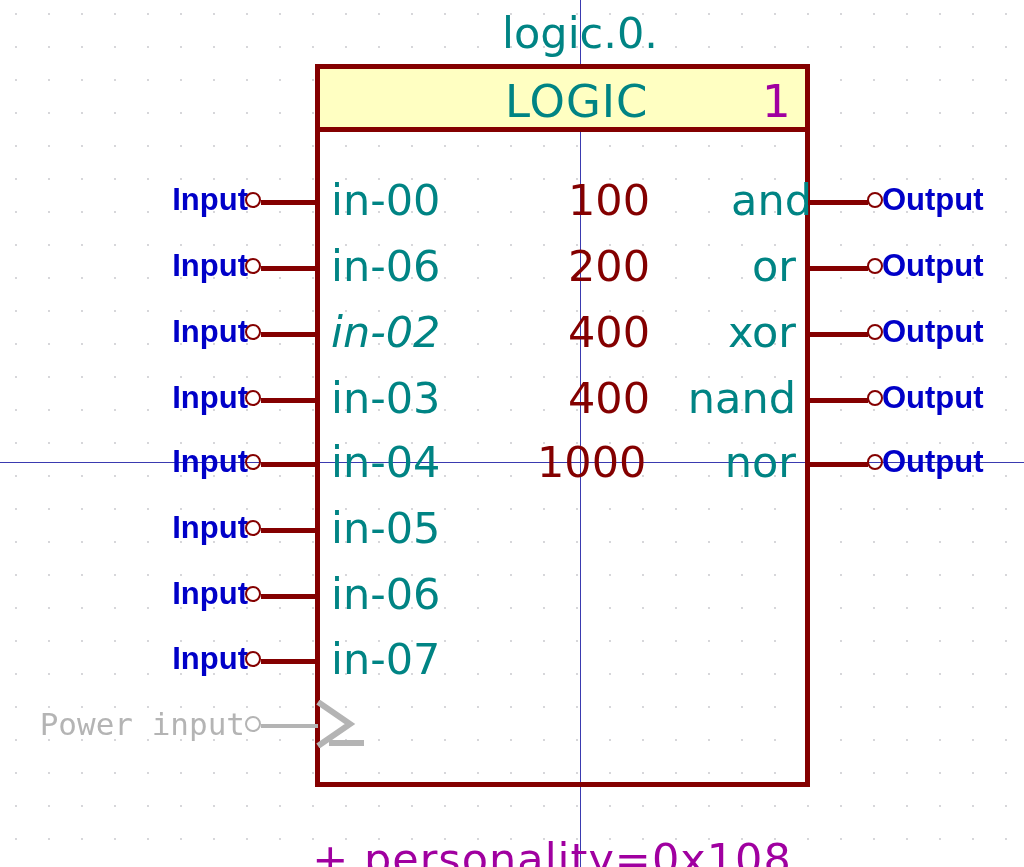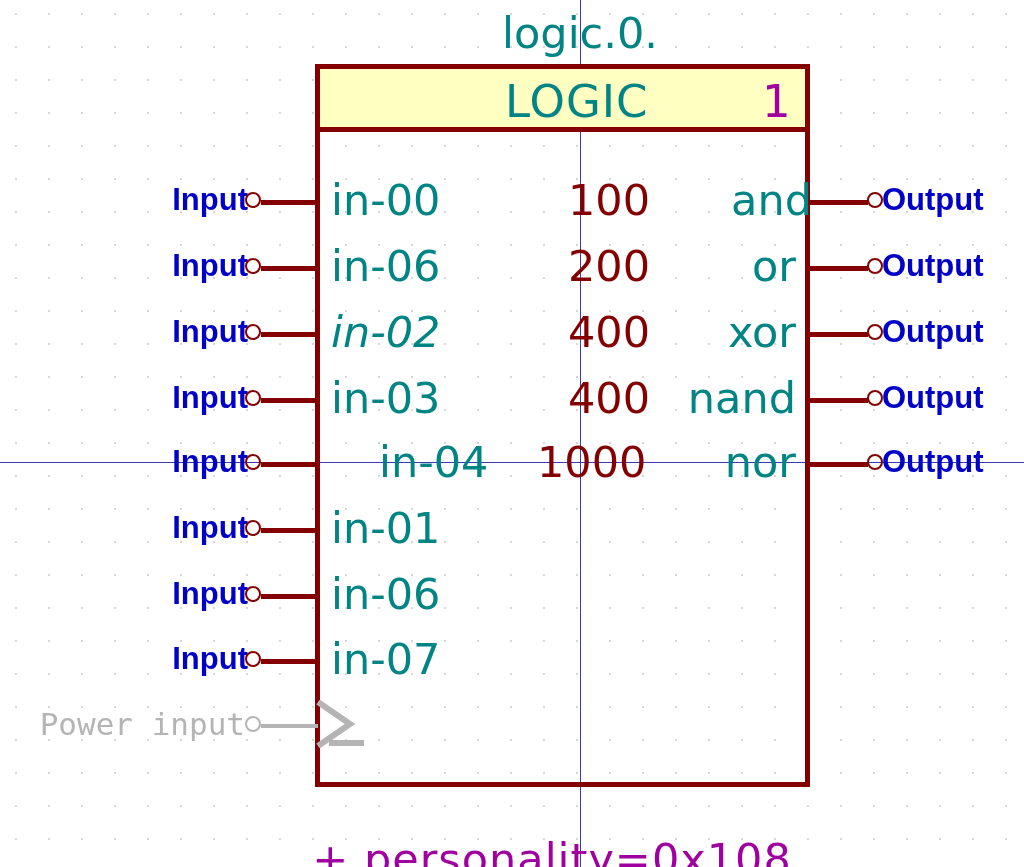--- a/index.html
+++ b/index.html
@@ -195,26 +195,26 @@
   <div class="pin-name" style="left:331px; top:332px;font-style:italic;">in-02</div>
 
   <div class="pin-etype left" style="left:248px; top:398px;">Input</div>
   <div class="pin-dot" style="left:253px; top:398px;"></div>
   <div class="pin-line" style="left:261px; top:398px; width:57px;"></div>
   <div class="pin-name" style="left:331px; top:398px;">in-03</div>
 
   <div class="pin-etype left" style="left:248px; top:462px;">Input</div>
   <div class="pin-dot" style="left:253px; top:462px;"></div>
   <div class="pin-line" style="left:261px; top:462px; width:57px;"></div>
-  <div class="pin-name" style="left:331px; top:462px;margin-left:48px;">in-04</div>
+  <div class="pin-name" style="left:331px; top:462px;">in-04</div>
 
   <div class="pin-etype left" style="left:248px; top:528px;">Input</div>
   <div class="pin-dot" style="left:253px; top:528px;"></div>
   <div class="pin-line" style="left:261px; top:528px; width:57px;"></div>
-  <div class="pin-name" style="left:331px; top:528px;">in-01</div>
+  <div class="pin-name" style="left:331px; top:528px;">in-05</div>
 
   <div class="pin-etype left" style="left:248px; top:594px;">Input</div>
   <div class="pin-dot" style="left:253px; top:594px;"></div>
   <div class="pin-line" style="left:261px; top:594px; width:57px;"></div>
   <div class="pin-name" style="left:331px; top:594px;">in-06</div>
 
   <div class="pin-etype left" style="left:248px; top:659px;">Input</div>
   <div class="pin-dot" style="left:253px; top:659px;"></div>
   <div class="pin-line" style="left:261px; top:659px; width:57px;"></div>
   <div class="pin-name" style="left:331px; top:659px;">in-07</div>

